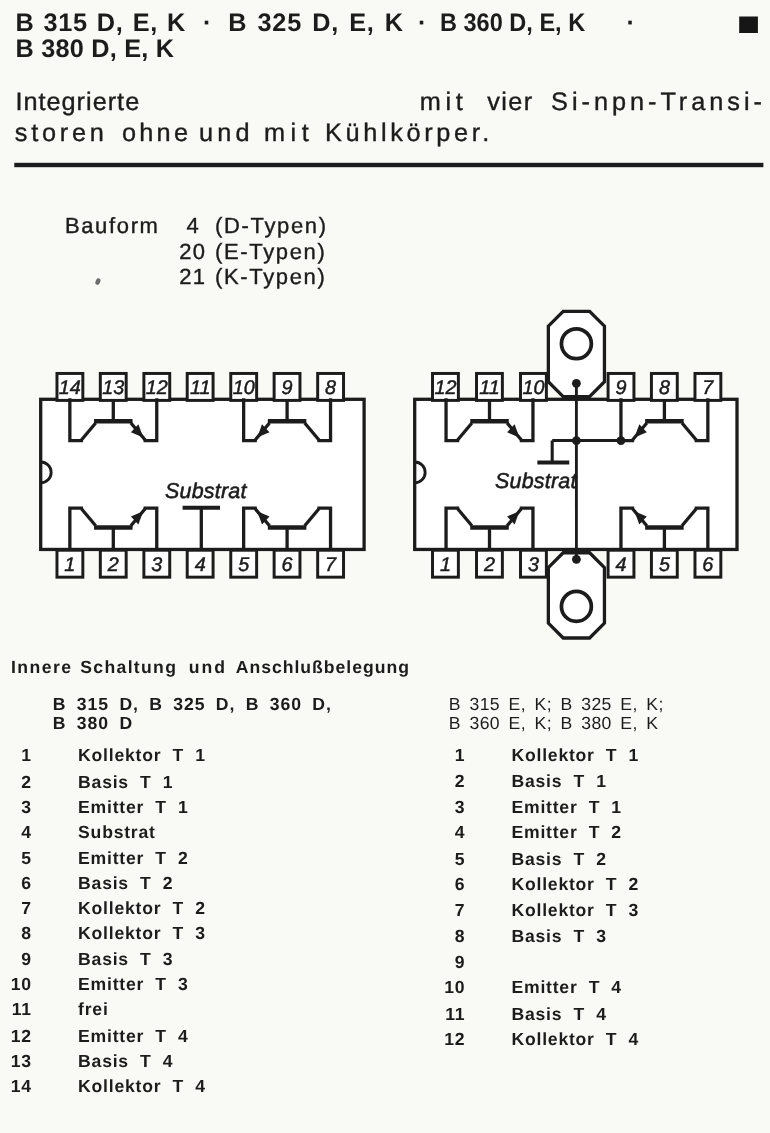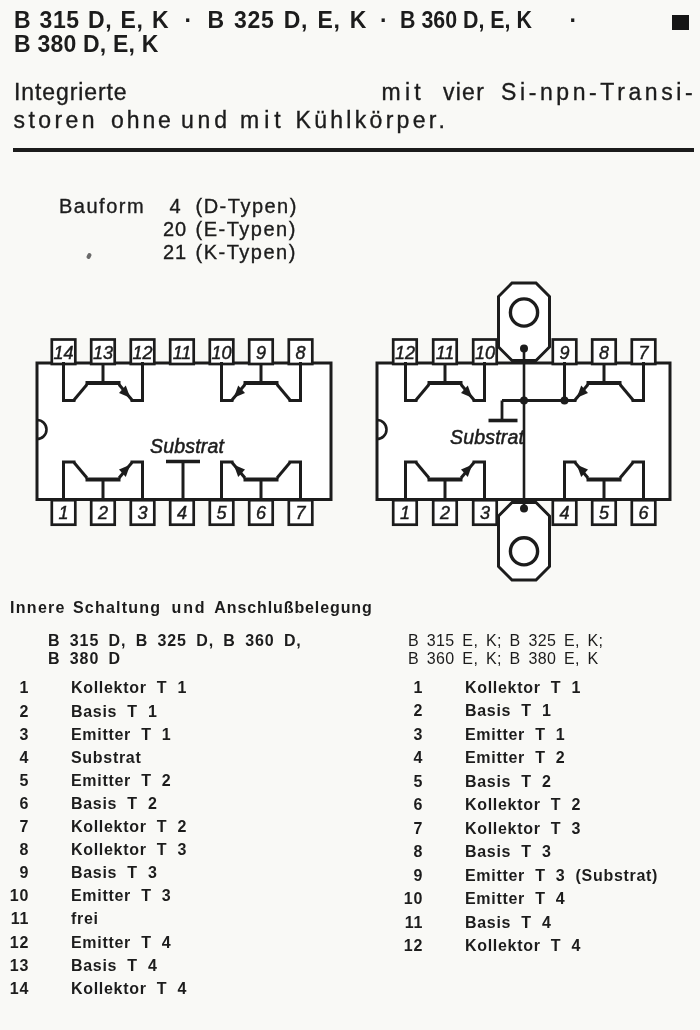--- a/index.html
+++ b/index.html
@@ -367,21 +367,20 @@
 <div class="row">
       <span class="n">7</span>
       <span class="t">Kollektor T 3</span>
     </div>
 <div class="row">
       <span class="n">8</span>
       <span class="t">Basis T 3</span>
     </div>
 <div class="row">
       <span class="n">9</span>
-      <span class="t">Emitter T 3 (Substrat)</span>
     </div>
 <div class="row">
       <span class="n">10</span>
       <span class="t">Emitter T 4</span>
     </div>
 <div class="row">
       <span class="n">11</span>
       <span class="t">Basis T 4</span>
     </div>
 <div class="row">

